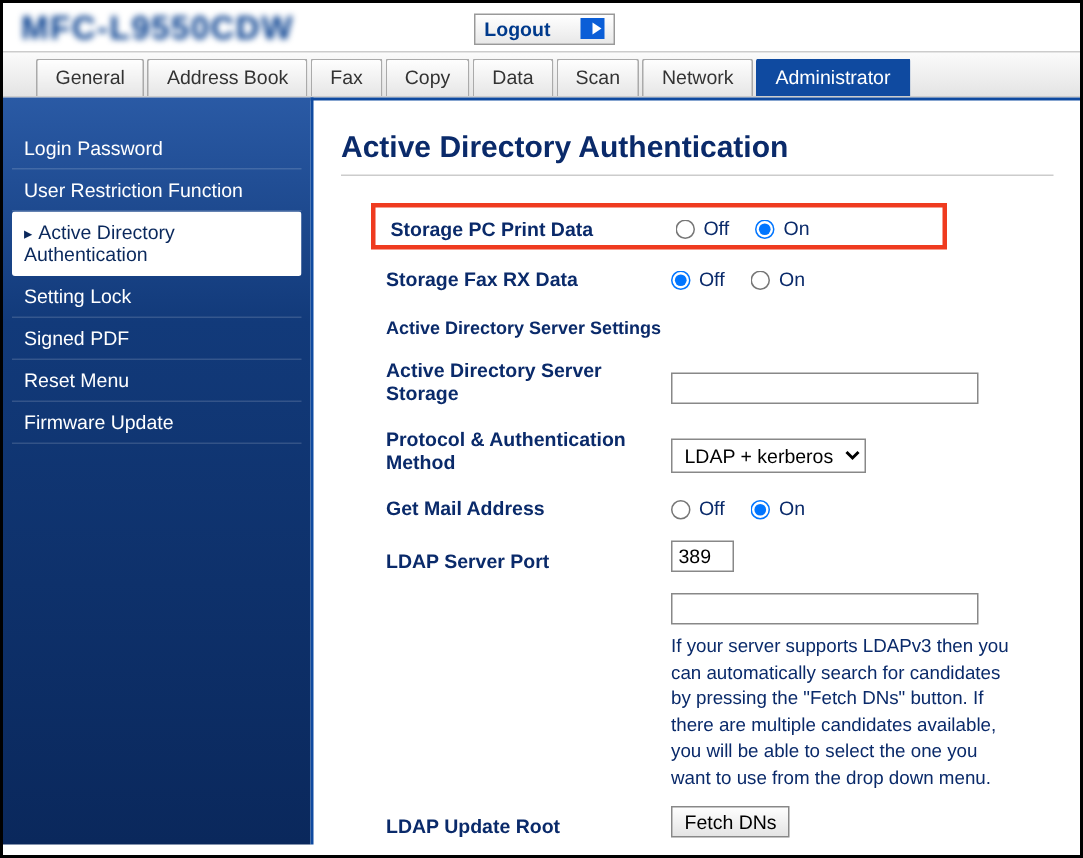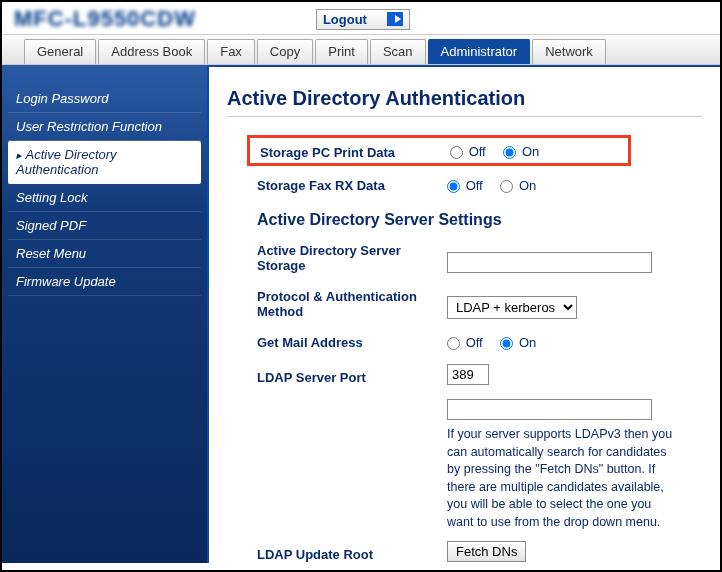--- a/index.html
+++ b/index.html
@@ -79,21 +79,20 @@
     }
     .layout {
       display: flex;
       height: calc(100% - 70px);
     }
     .sidebar {
       width: 205px;
       background: linear-gradient(to bottom, #2a5aa5 0%, #123a7a 30%, #0a285c 100%);
       padding: 20px 6px 0 6px;
       color: #fff;
-      font-style: italic;
     }
     .side-item {
       padding: 6px 8px;
       font-size: 13px;
       cursor: pointer;
       border-bottom: 1px solid rgba(255,255,255,0.15);
     }
     .side-item.active {
       background: #fff;
       color: #0a285c;
@@ -153,21 +152,21 @@
     .highlight-box .form-label { width: 190px; }
     .radio-pair label {
       margin-right: 14px;
       color: #0a2a6a;
       font-size: 13px;
       font-weight: normal;
     }
     .radio-pair input { vertical-align: middle; margin-right: 2px;}
     .section-head {
       color: #0a2a6a;
-      font-size: 16px;
+      font-size: 12px;
       font-weight: bold;
       margin: 18px 0 12px 30px;
     }
     input[type=text], select {
       border: 1px solid #888;
       padding: 2px 4px;
       font-size: 13px;
       background: #fff;
     }
     .addr-input { width: 205px; }
@@ -198,24 +197,24 @@
     <span>Logout</span>
     <span class="logout-icon"></span>
   </button>
 </div>
 
 <div class="tabrow">
   <div class="tab">General</div>
   <div class="tab">Address Book</div>
   <div class="tab">Fax</div>
   <div class="tab">Copy</div>
-  <div class="tab">Print</div>
+  <div class="tab">Data</div>
   <div class="tab">Scan</div>
+  <div class="tab">Network</div>
   <div class="tab active">Administrator</div>
-  <div class="tab">Network</div>
 </div>
 
 <div class="layout">
   <div class="sidebar">
     <div class="side-item">Login Password</div>
     <div class="side-item">User Restriction Function</div>
     <div class="side-item active">Active Directory Authentication</div>
     <div class="side-item">Setting Lock</div>
     <div class="side-item">Signed PDF</div>
     <div class="side-item">Reset Menu</div>

